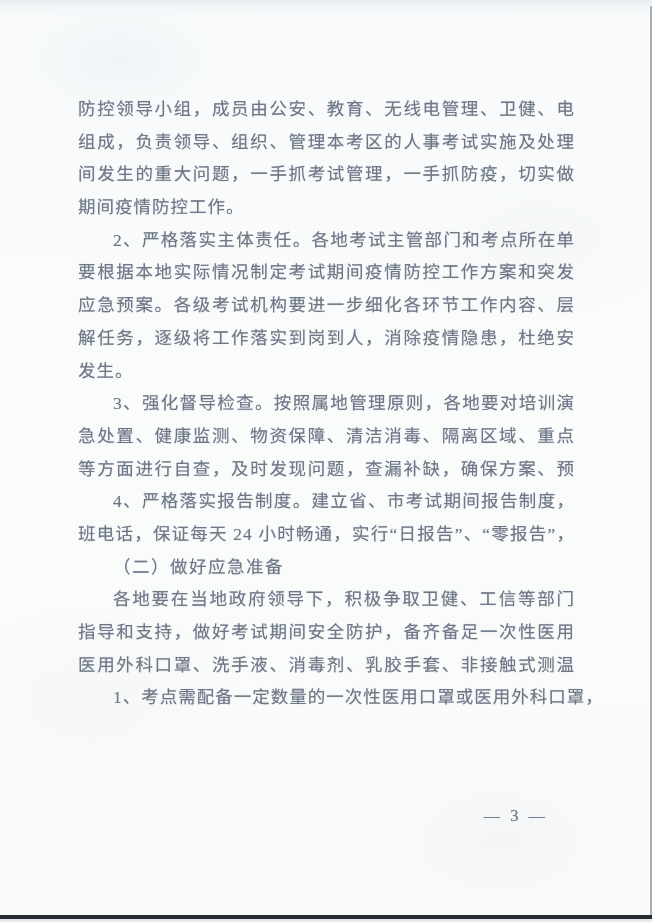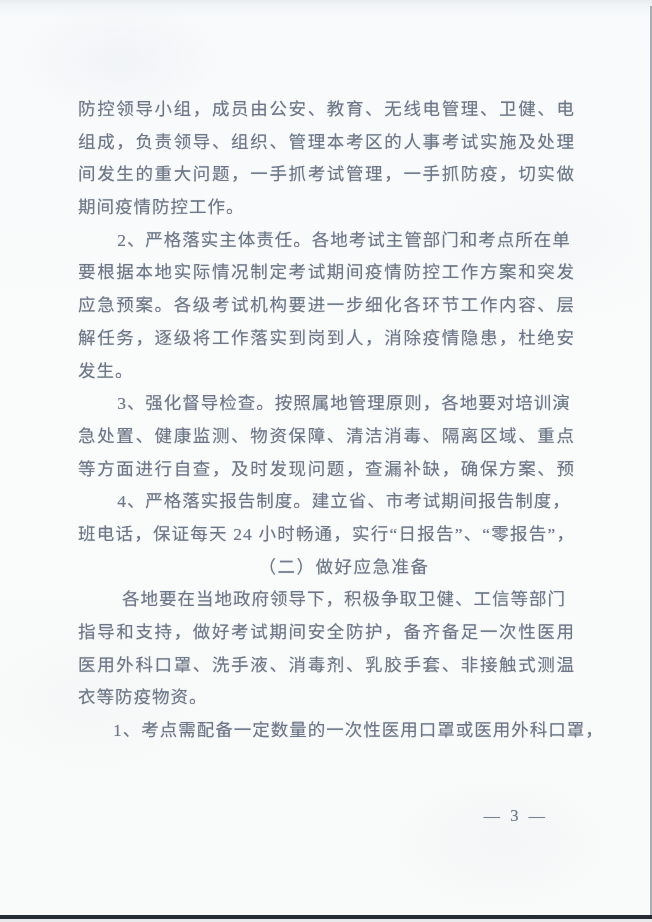--- a/index.html
+++ b/index.html
@@ -38,21 +38,21 @@
     line-height: 32.7px;
     white-space: nowrap;
     text-align: left;
   }
   .line.fill {
     white-space: normal;
     text-align: justify;
     text-align-last: justify;
     overflow: hidden;
   }
-  .line.indent { padding-left: 35px; text-align: center; }
+  .line.indent { padding-left: 35px; }
   .line.fill.indent { text-indent: 0; }
   .block.heading .line { letter-spacing: 1.5px; }
   .page-number {
     position: absolute;
     top: 802px;
     right: 104px;
     height: 28px;
     line-height: 28px;
     color: #6d7787;
     font-size: 16.5px;
@@ -111,21 +111,20 @@
         <div class="line indent fill">4、严格落实报告制度。建立省、市考试期间报告制度，设置值</div>
         <div class="line fill">班电话，保证每天 24 小时畅通，实行“日报告”、“零报告”，有情况</div>
       </div>
       <div class="block heading">
         <div class="line indent">（二）做好应急准备</div>
       </div>
       <div class="block">
         <div class="line indent fill">各地要在当地政府领导下，积极争取卫健、工信等部门的技术</div>
         <div class="line fill">指导和支持，做好考试期间安全防护，备齐备足一次性医用口罩或</div>
         <div class="line fill">医用外科口罩、洗手液、消毒剂、乳胶手套、非接触式测温仪、隔离</div>
-        <div class="line">衣等防疫物资。</div>
       </div>
       <div class="block">
         <div class="line indent">1、考点需配备一定数量的一次性医用口罩或医用外科口罩，</div>
       </div>
     </div>
   <div class="page-number">— 3 —</div>
   <div class="edge-right"></div>
   <div class="edge-bottom-dark"></div>
   <div class="edge-bottom-light"></div>
 </div>

